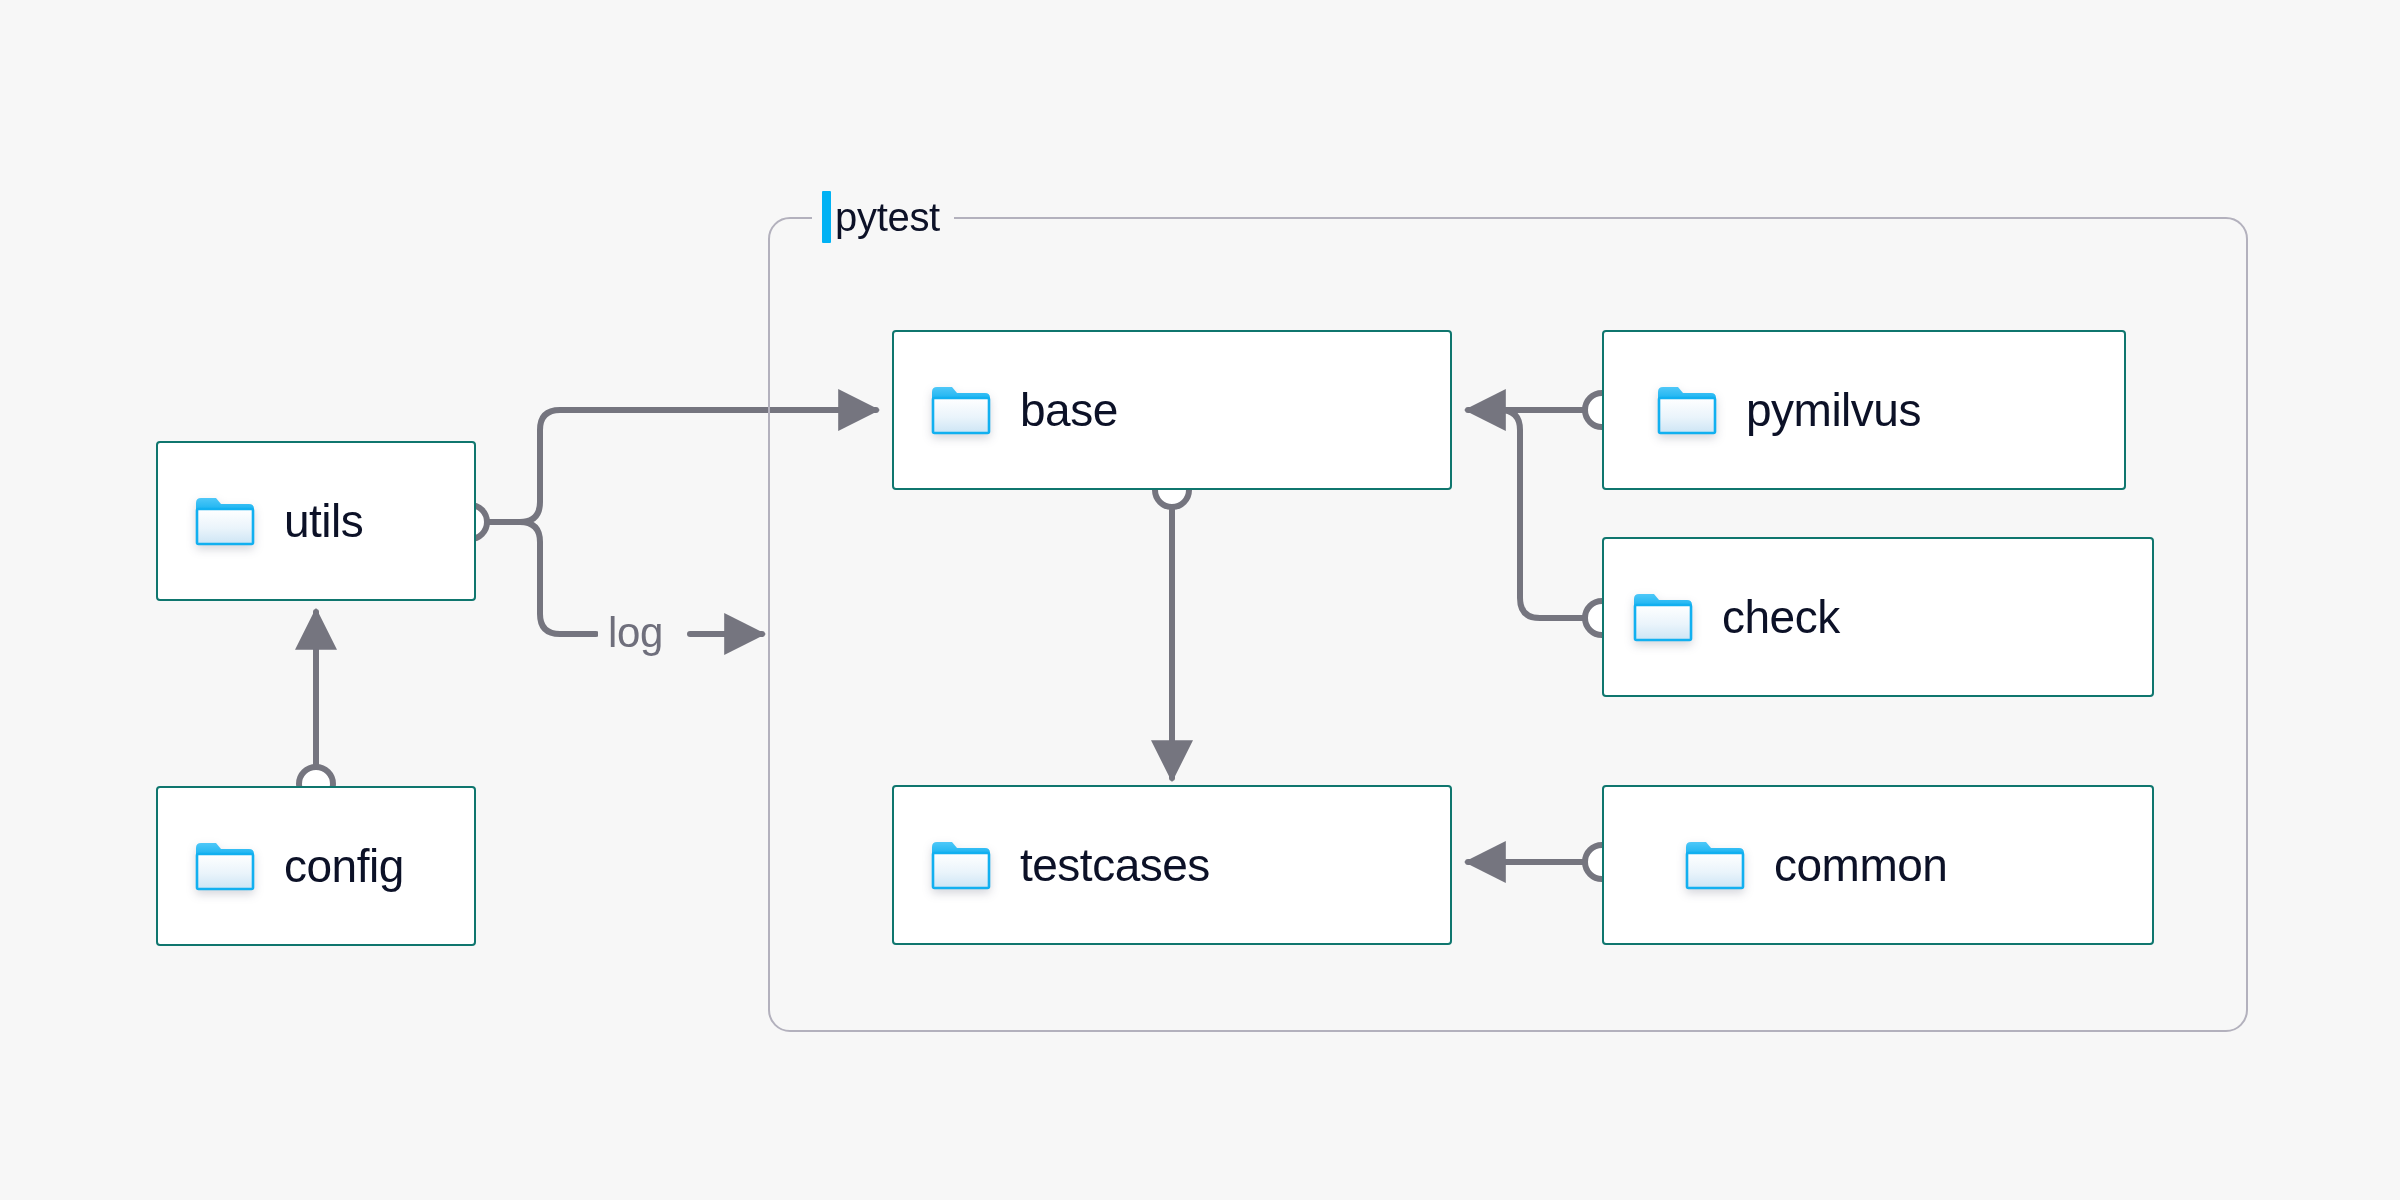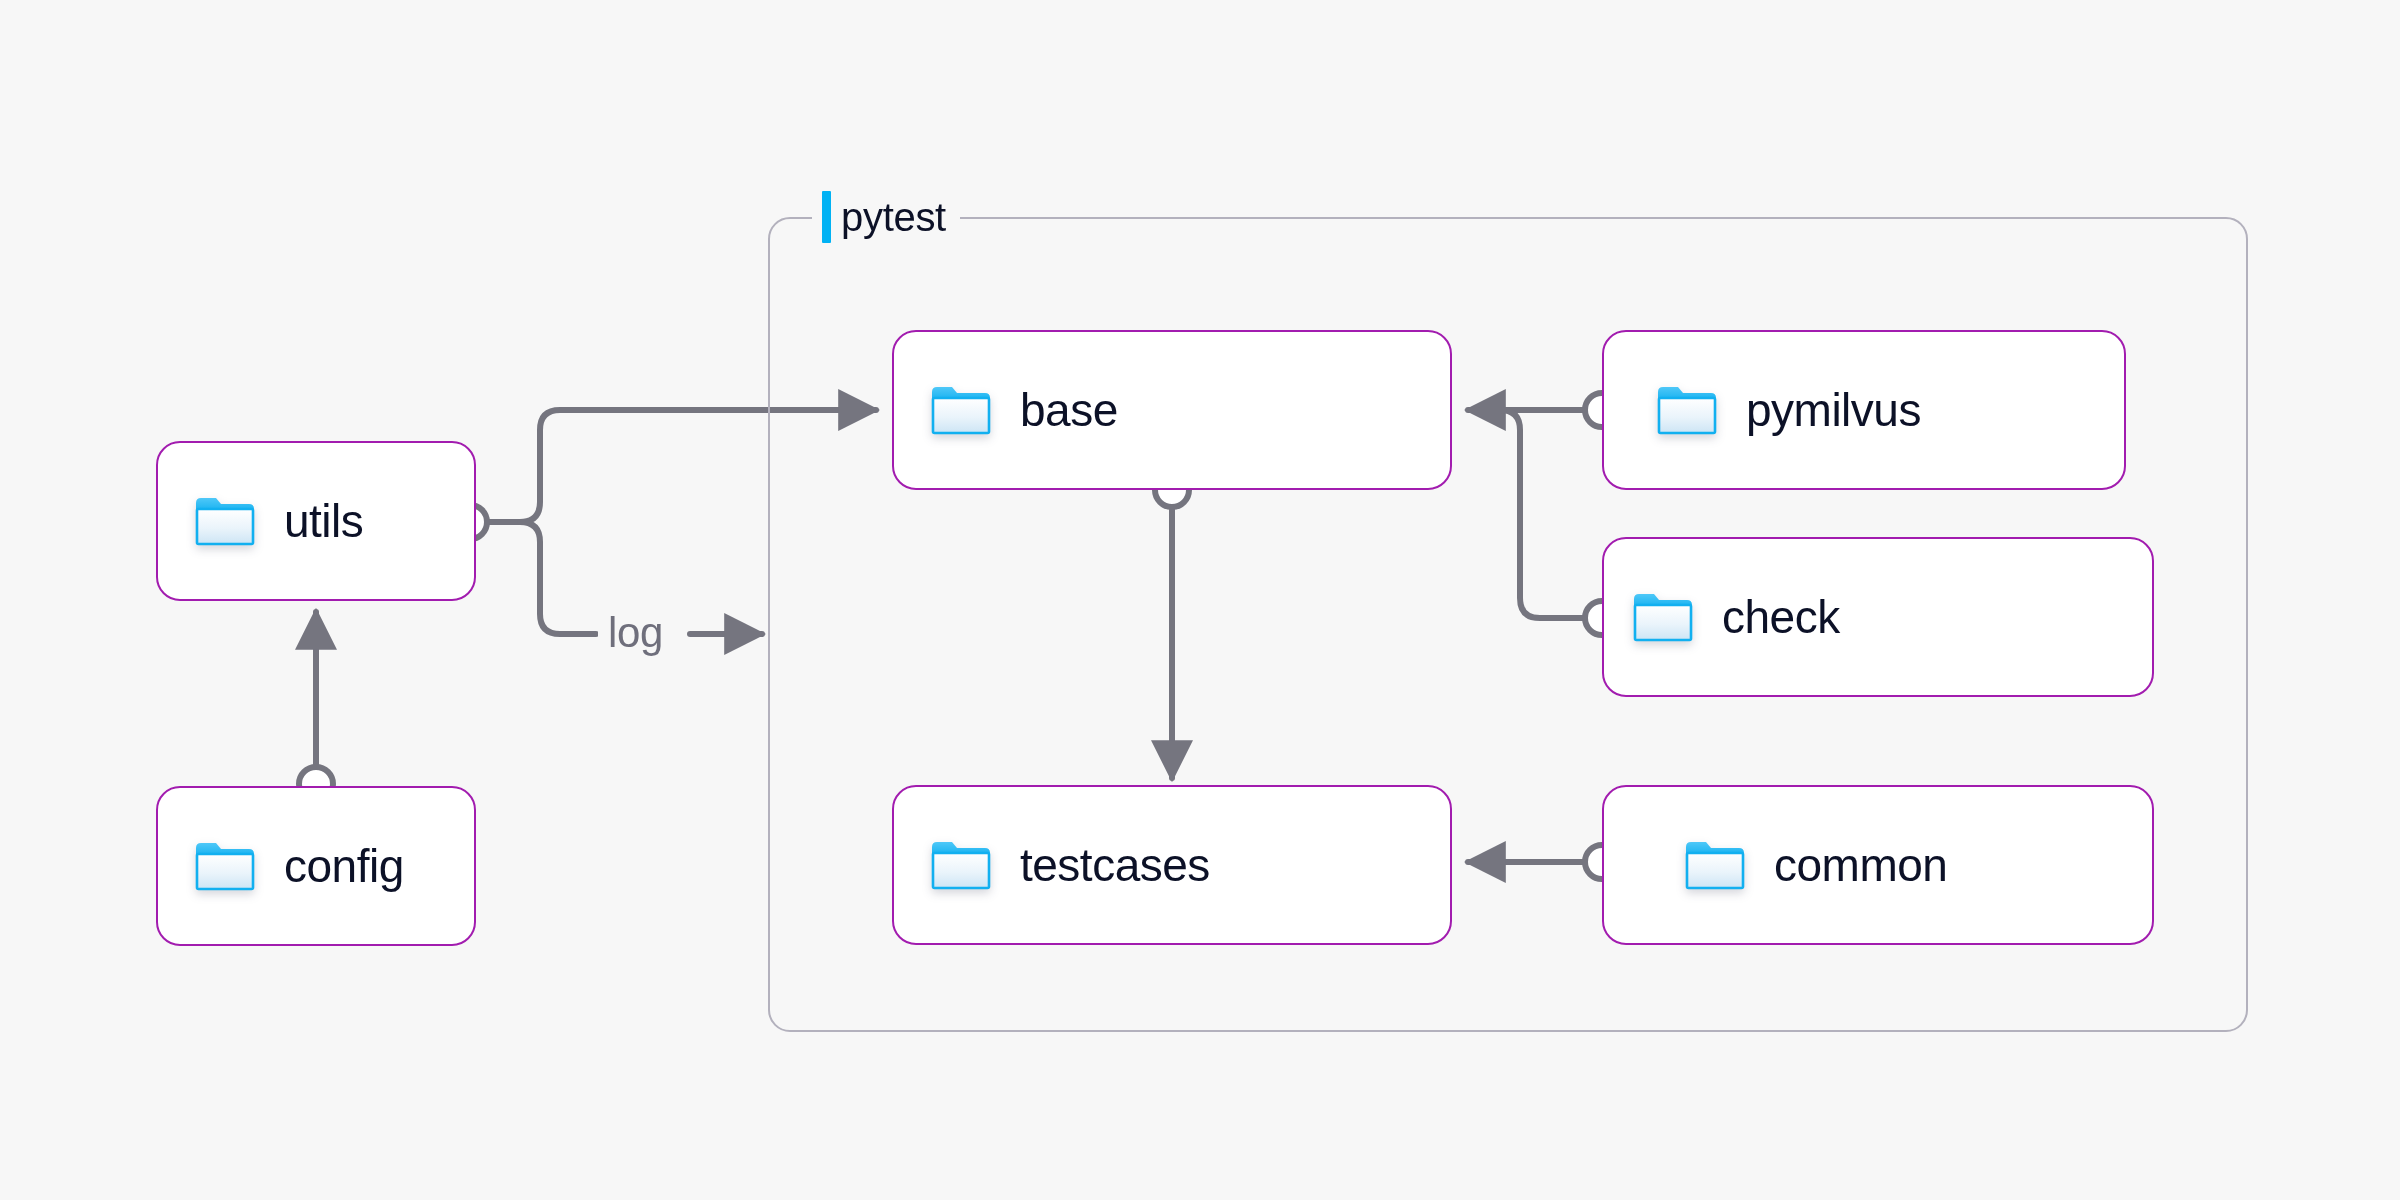--- a/index.html
+++ b/index.html
@@ -32,21 +32,21 @@
     position: absolute;
     border: 2px solid #b3b1bd;
     border-radius: 22px;
     background: transparent;
     box-sizing: border-box;
   }
   .group-label {
     position: absolute;
     display: flex;
     align-items: center;
-    gap: 10px;
+    gap: 4px;
     background: #f7f7f7;
     padding: 0 14px 0 10px;
     height: 56px;
   }
   .group-label .accent-bar {
     width: 9px;
     height: 52px;
     background: #01b2f4;
     border-radius: 1px;
     flex: none;
@@ -57,22 +57,22 @@
     letter-spacing: -0.3px;
     white-space: nowrap;
     line-height: 1;
   }
 
   
   .node {
     position: absolute;
     box-sizing: border-box;
     background: #ffffff;
-    border: 2px solid #a21caf;
-    border-radius: 24px;
+    border: 2px solid #0f766e;
+    border-radius: 4px;
     display: flex;
     align-items: center;
     padding-left: 36px;
     gap: 28px;
   }
   .node-label {
     font-size: 46px;
     color: #0c1127;
     letter-spacing: -0.5px;
     white-space: nowrap;

